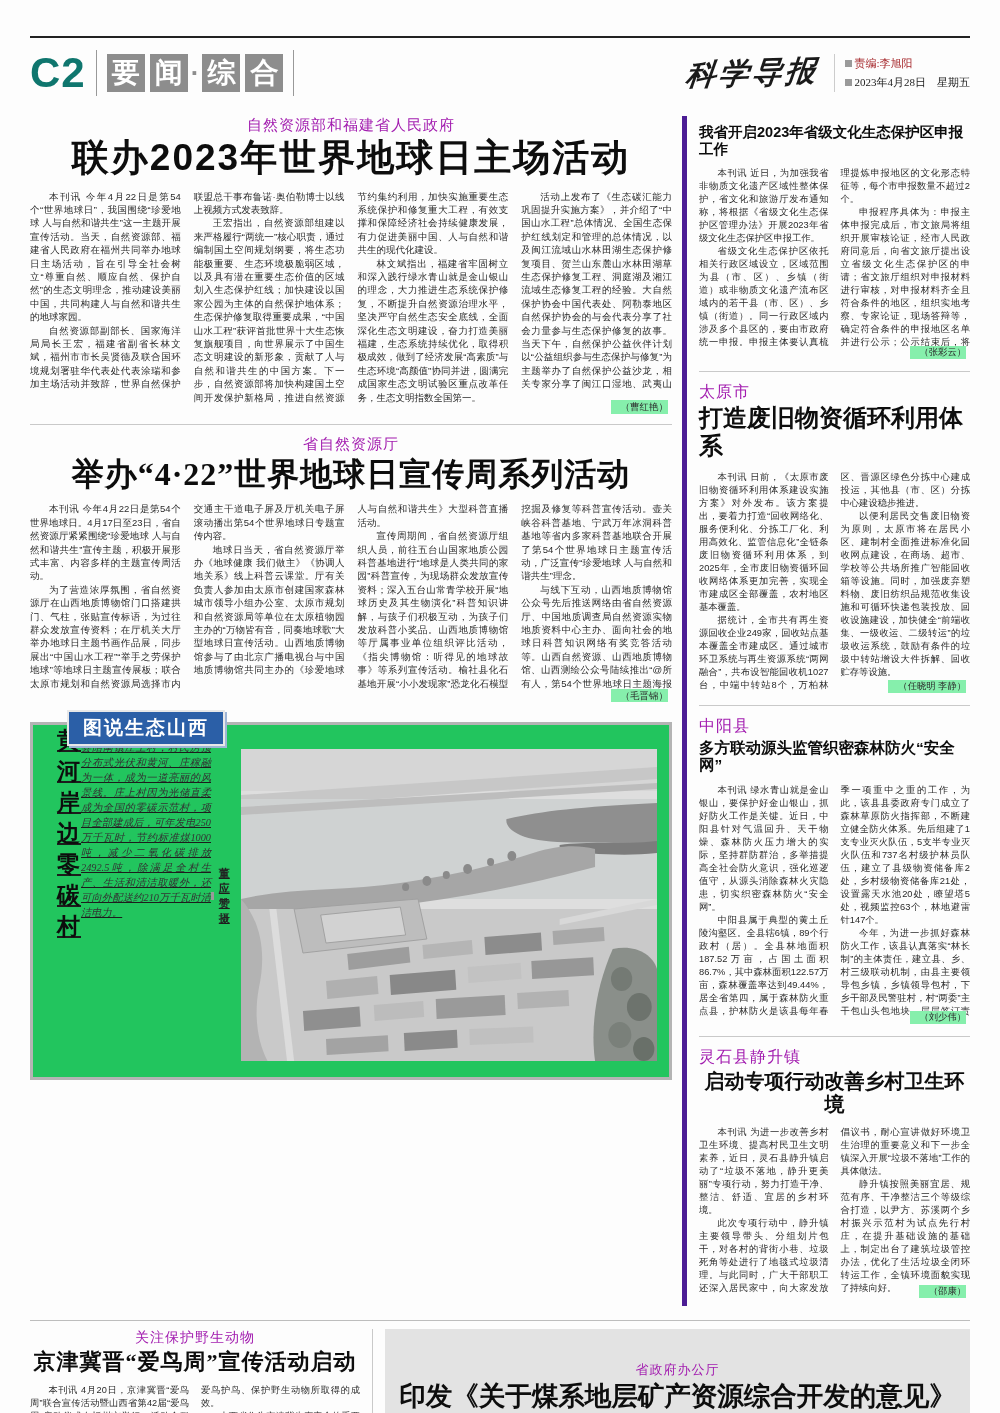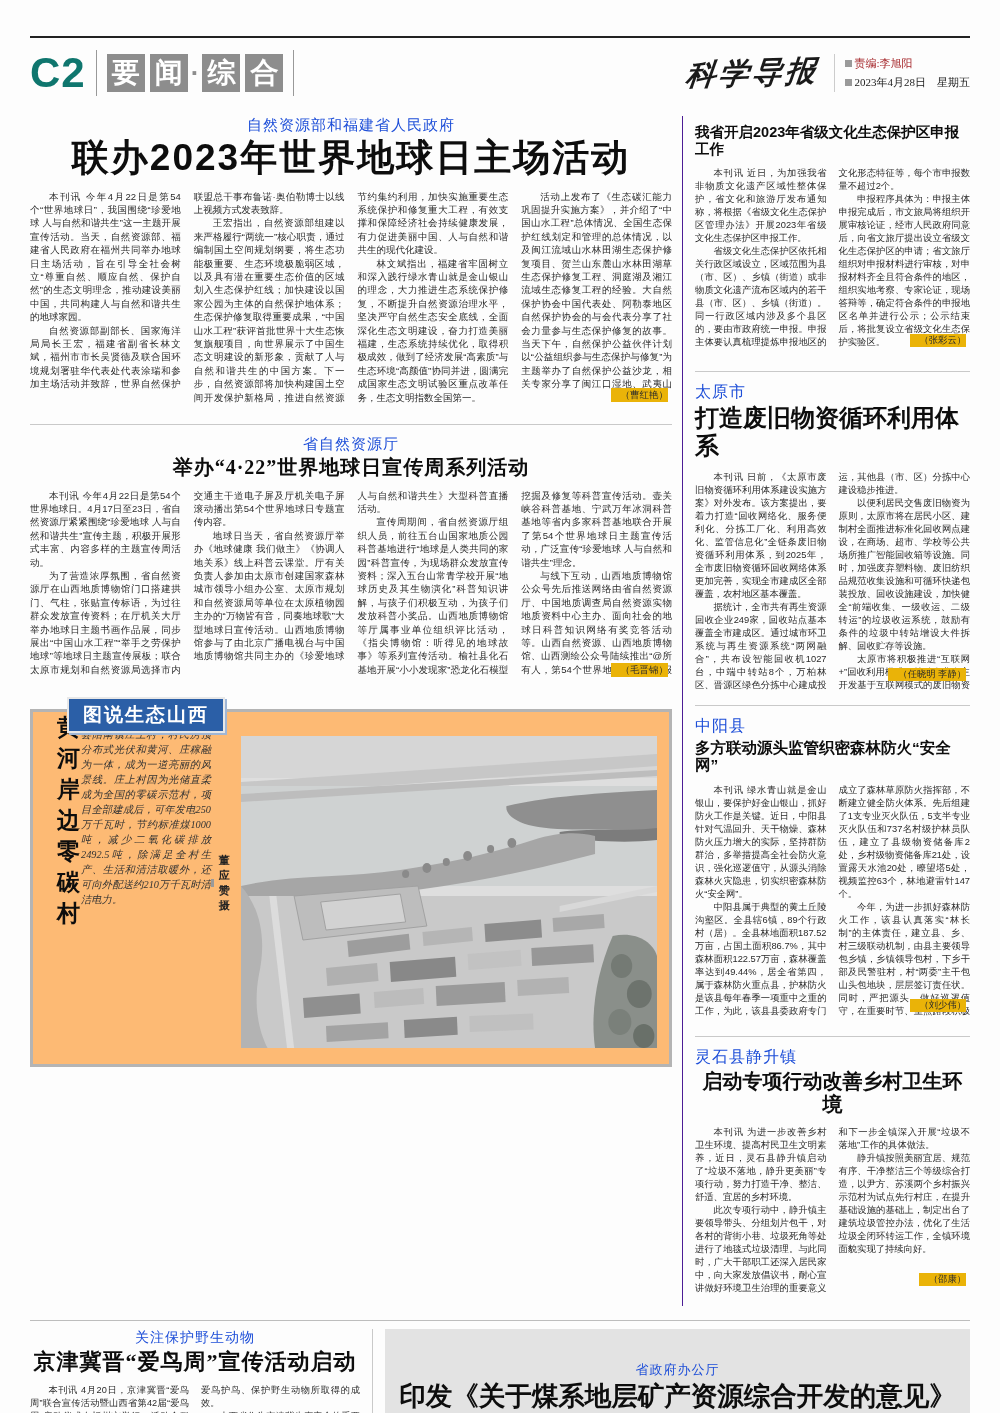--- a/index.html
+++ b/index.html
@@ -25,55 +25,55 @@
             transform:skewX(-8deg) rotate(-2deg);letter-spacing:3px;color:#1a1a1a;}
   .hdr-meta{font-size:11px;line-height:1.7;border-left:1px solid #ccc;padding-left:10px;}
   .meta-line{display:flex;align-items:center;gap:3px;white-space:nowrap;font-family:Liberation Serif, serif;}
   .meta-line .sq{width:7px;height:7px;background:#9a9a9a;display:inline-block;}
   .meta-line.editor span:not(.sq){color:#a5272b;}
   .meta-line .wd{margin-left:8px;}
 
   
   .content-grid{display:flex;margin-top:12px;}
   .main-col{width:642px;}
-  .side-col{width:298px;margin-left:10px;padding-left:12px;border-left:1px solid #4c1d95;}
-
-  
-  .kicker{text-align:center;font-size:15px;color:#1d4ed8;letter-spacing:1px;}
+  .side-col{width:298px;margin-left:10px;padding-left:12px;border-left:5px solid #4c1d95;}
+
+  
+  .kicker{text-align:center;font-size:15px;color:#a21caf;letter-spacing:1px;}
   .kicker.left{text-align:left;font-size:16px;}
   .headline{font-weight:900;text-align:center;color:#0d0d0d;margin:2px 0 10px 0;line-height:1.15;}
   .headline.serif{font-family:"Liberation Serif",serif;}
   .body{position:relative;text-align:justify;overflow:hidden;column-fill:auto;color:#2a2a2a;}
   .body p{margin:0;text-indent:2em;}
-  .byline{position:absolute;right:4px;bottom:12px;background:#eab308;padding-left:10px;text-indent:0;}
+  .byline{position:absolute;right:4px;bottom:0;background:#86efac;padding-left:10px;text-indent:0;}
   .hrule{border-top:1px solid #c9c9c9;margin:10px 0;}
 
   
   .a-main .headline{font-size:37px;letter-spacing:2px;}
   .a-main .body{height:224px;font-size:9.5px;line-height:13.4px;column-count:4;column-gap:13px;}
 
   
-  .a-week .headline{font-size:20px;letter-spacing:1px;}
+  .a-week .headline{font-size:32px;letter-spacing:1px;}
   .a-week .body{height:200px;font-size:9.5px;line-height:13.4px;column-count:4;column-gap:13px;}
 
   
   .side-col article{padding:6px 0 8px 0;}
   .side-col .sep{border-top:1px solid #c9c9c9;margin:4px 0;}
   .side-col .body{font-size:9.3px;line-height:13px;column-count:2;column-gap:12px;}
   .a-culture .headline{font-size:14.5px;text-align:left;letter-spacing:0;}
   .a-culture .body{height:192px;}
   .a-taiyuan .headline{font-size:24px;text-align:left;font-family:"Liberation Serif",serif;}
   .a-taiyuan .body{height:222px;}
   .a-zhongyang .headline{font-size:15.5px;text-align:left;}
   .a-zhongyang .body{height:240px;}
   .a-lingshi .headline{font-size:20px;text-align:center;font-family:"Liberation Serif",serif;}
   .a-lingshi .body{height:172px;}
 
   
-  .photo-frame{position:relative;border:3px solid #b4b4b4;margin-top:20px;height:352px;background:#fdba74;}
+  .photo-frame{position:relative;border:3px solid #b4b4b4;margin-top:20px;height:352px;background:#22c55e;text-decoration:underline;}
   .photo-tag{position:absolute;top:-15px;left:34px;background:#2b5fa7;color:#fff;font-weight:800;
              font-size:19px;padding:3px 14px;letter-spacing:2px;border:2px solid #e8e8e8;
              box-shadow:2px 2px 0 #9fb6d6;}
   .photo-inner{display:flex;height:100%;}
   .photo-caption{width:178px;display:flex;flex-direction:row;justify-content:center;
                  padding:0 6px 16px 24px;}
   .photo-caption h3{font-family:"Liberation Serif",serif;font-size:23px;margin:0 0 8px 0;color:#0d0d0d;letter-spacing:1px;}
   .photo-caption .cap{font-family:"Liberation Serif",serif;font-style:italic;font-size:10.3px;
                       line-height:15px;text-align:justify;text-indent:2em;margin:0;color:#333;}
   .photo-caption .credit{display:flex;align-items:center;justify-content:flex-end;gap:5px;

